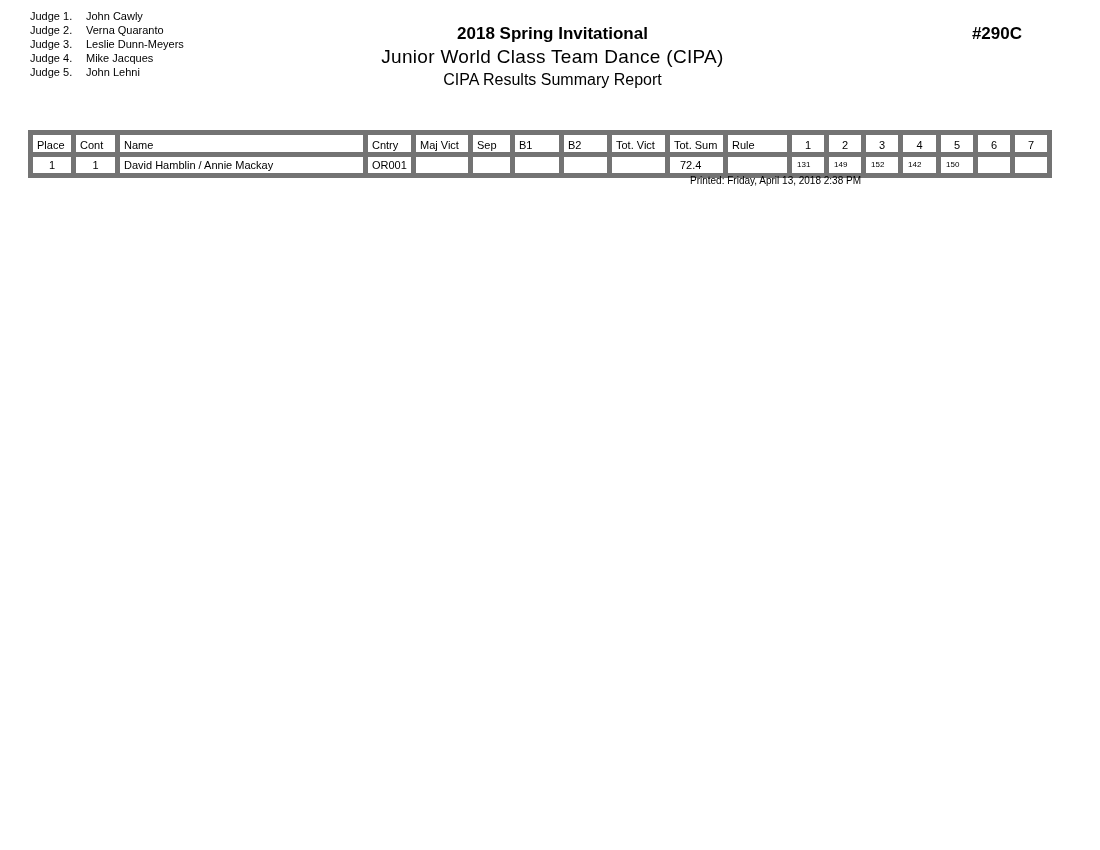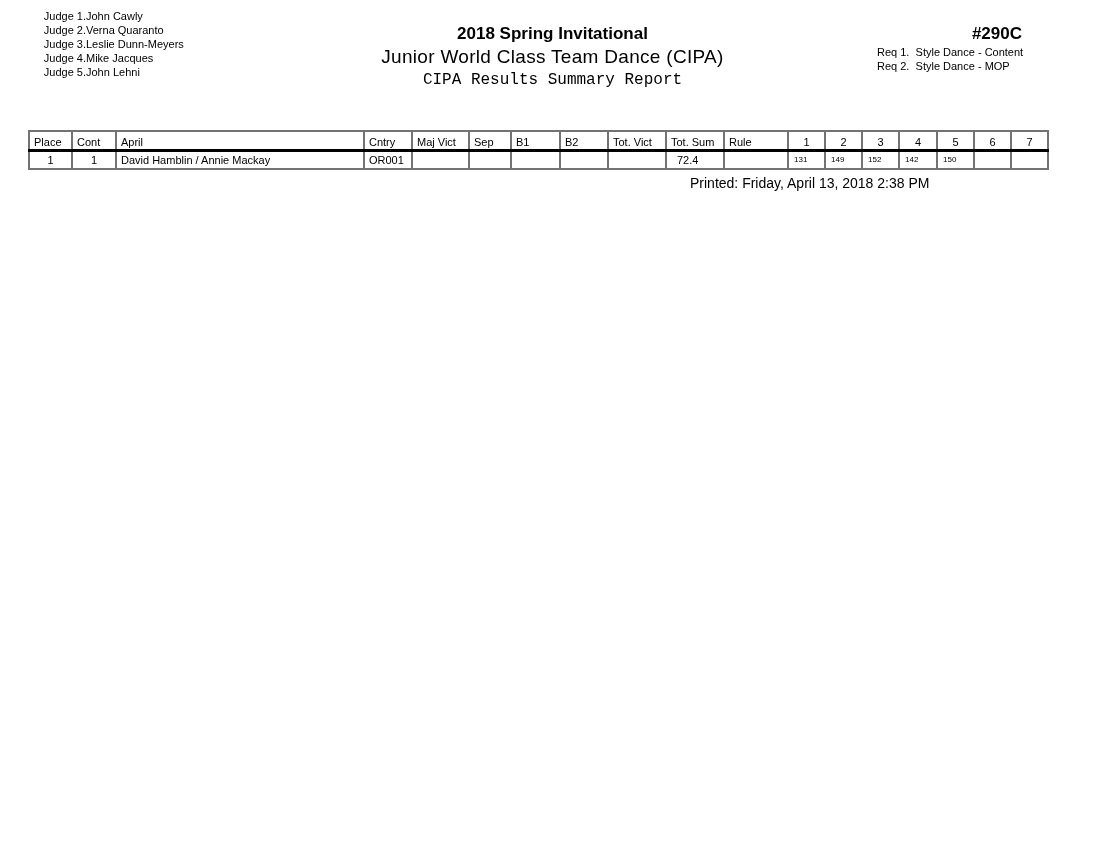--- a/index.html
+++ b/index.html
@@ -2,68 +2,64 @@
 <html><head>
 <meta charset="utf-8">
 <style>
   html, body { margin: 0; padding: 0; background: #ffffff; }
   body { width: 1100px; height: 850px; position: relative; overflow: hidden;
          font-family: "Liberation Sans", sans-serif; color: #000; }
   .abs { position: absolute; white-space: nowrap; }
 
   .judges { left: 30px; top: 9px; font-size: 11px; line-height: 14px; }
   .judges .row { display: block; }
-  .judges .lbl { display: inline-block; width: 56px; text-align: right; }
+  .judges .lbl { display: inline-block; width: 56px; }
 
   .center-head { left: 300px; width: 505px; top: 23px; text-align: center; }
   .event-title { font-size: 17px; font-weight: bold; line-height: 22px; display: block; }
   .event-sub { font-size: 14px; line-height: 18px; display: block; }
   .event-class { font-size: 19px; font-weight: normal; line-height: 24px; letter-spacing: 0.3px; display: block; }
-  .event-report { font-size: 16px; line-height: 22px; display: block; font-family: Liberation Mono, monospace; }
+  .event-report { font-size: 16px; line-height: 22px; display: block; }
 
   .right-head { left: 877px; top: 23px; }
   .event-number { display: block; font-size: 17px; font-weight: bold; text-align: right; width: 145px; line-height: 22px; }
   .reqs { font-size: 11px; line-height: 14px; }
   .reqs .row { display: block; }
 
   table.results { position: absolute; left: 28px; top: 130px; border-collapse: collapse;
                   table-layout: fixed; font-size: 11px; }
-  table.results th, table.results td { border: 2px solid #737373; padding: 0 0 0 4px; overflow: hidden;
+  table.results th, table.results td { border: 5px solid #737373; padding: 0 0 0 4px; overflow: hidden;
                   white-space: nowrap; font-weight: normal; margin-left: 16px; }
   table.results thead th { height: 17px; border-bottom: 3px solid #000; text-align: left; vertical-align: bottom; line-height: 13px; }
   table.results tbody td { height: 16px; line-height: 16px; text-align: left; }
   table.results .ctr { text-align: center; padding: 0; }
   table.results .score { font-size: 8px; padding-left: 5px; }
   table.results .totsum { padding-left: 10px; }
 
-  .printed { left: 690px; top: 175px; font-size: 14px; text-align: right; }
+  .printed { left: 690px; top: 175px; font-size: 10px; text-align: right; }
 </style>
 </head>
 <body>
 
 <div class="abs judges">
   <span class="row"><span class="lbl">Judge  1.</span><span>John Cawly</span></span>
   <span class="row"><span class="lbl">Judge  2.</span><span>Verna Quaranto</span></span>
   <span class="row"><span class="lbl">Judge  3.</span><span>Leslie Dunn-Meyers</span></span>
   <span class="row"><span class="lbl">Judge  4.</span><span>Mike Jacques</span></span>
   <span class="row"><span class="lbl">Judge  5.</span><span>John Lehni</span></span>
 </div>
 
 <div class="abs center-head">
   <span class="event-title">2018 Spring Invitational</span>
   <span class="event-class">Junior World Class Team Dance (CIPA)</span>
   <span class="event-report">CIPA Results Summary Report</span>
 </div>
 
 <div class="abs right-head">
   <span class="event-number">#290C</span>
-  <div class="reqs">
-    <span class="row"><span>Req  1.</span>&nbsp;&nbsp;<span>Style Dance - Content</span></span>
-    <span class="row"><span>Req  2.</span>&nbsp;&nbsp;<span>Style Dance - MOP</span></span>
-  </div>
 </div>
 
 <table class="results">
   <colgroup>
     <col style="width:43px">
       <col style="width:44px">
       <col style="width:248px">
       <col style="width:48px">
     <col style="width:57px">
       <col style="width:42px">
@@ -77,21 +73,21 @@
       <col style="width:37px">
       <col style="width:38px">
     <col style="width:37px">
       <col style="width:37px">
       <col style="width:37px">
   </colgroup>
   <thead>
     <tr>
       <th>Place</th>
       <th>Cont</th>
-      <th>April</th>
+      <th>Name</th>
       <th>Cntry</th>
       <th>Maj Vict</th>
       <th>Sep</th>
       <th>B1</th>
       <th>B2</th>
       <th>Tot. Vict</th>
       <th>Tot. Sum</th>
       <th>Rule</th>
       <th class="ctr">1</th>
       <th class="ctr">2</th>

